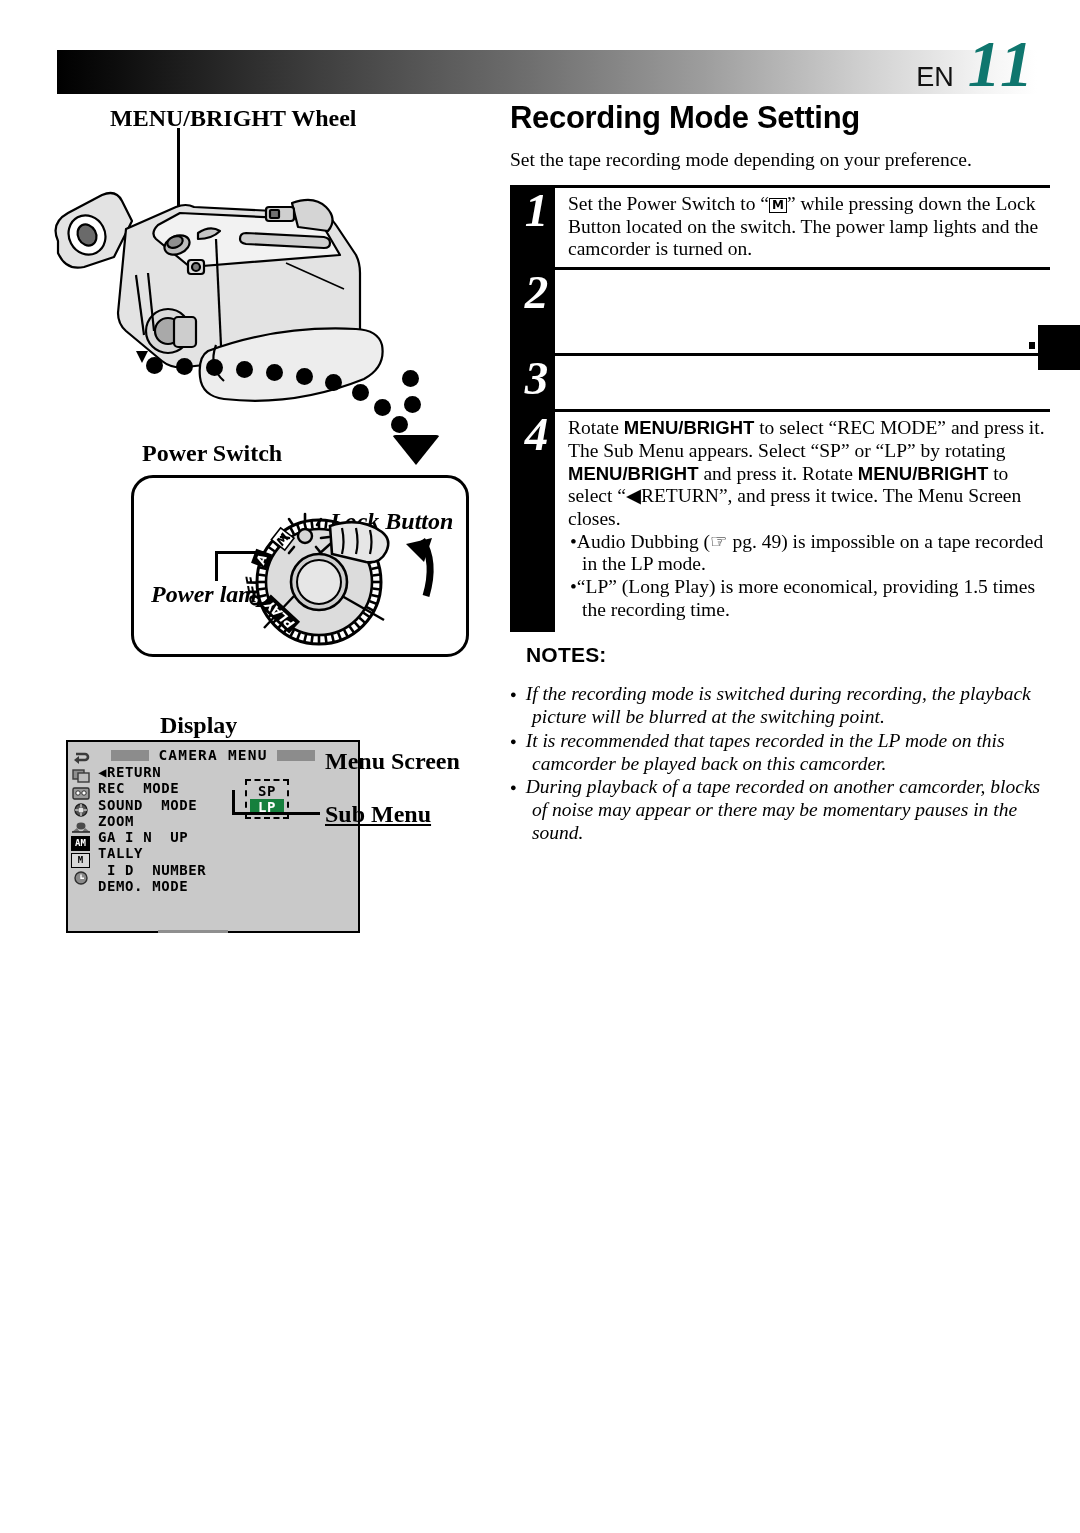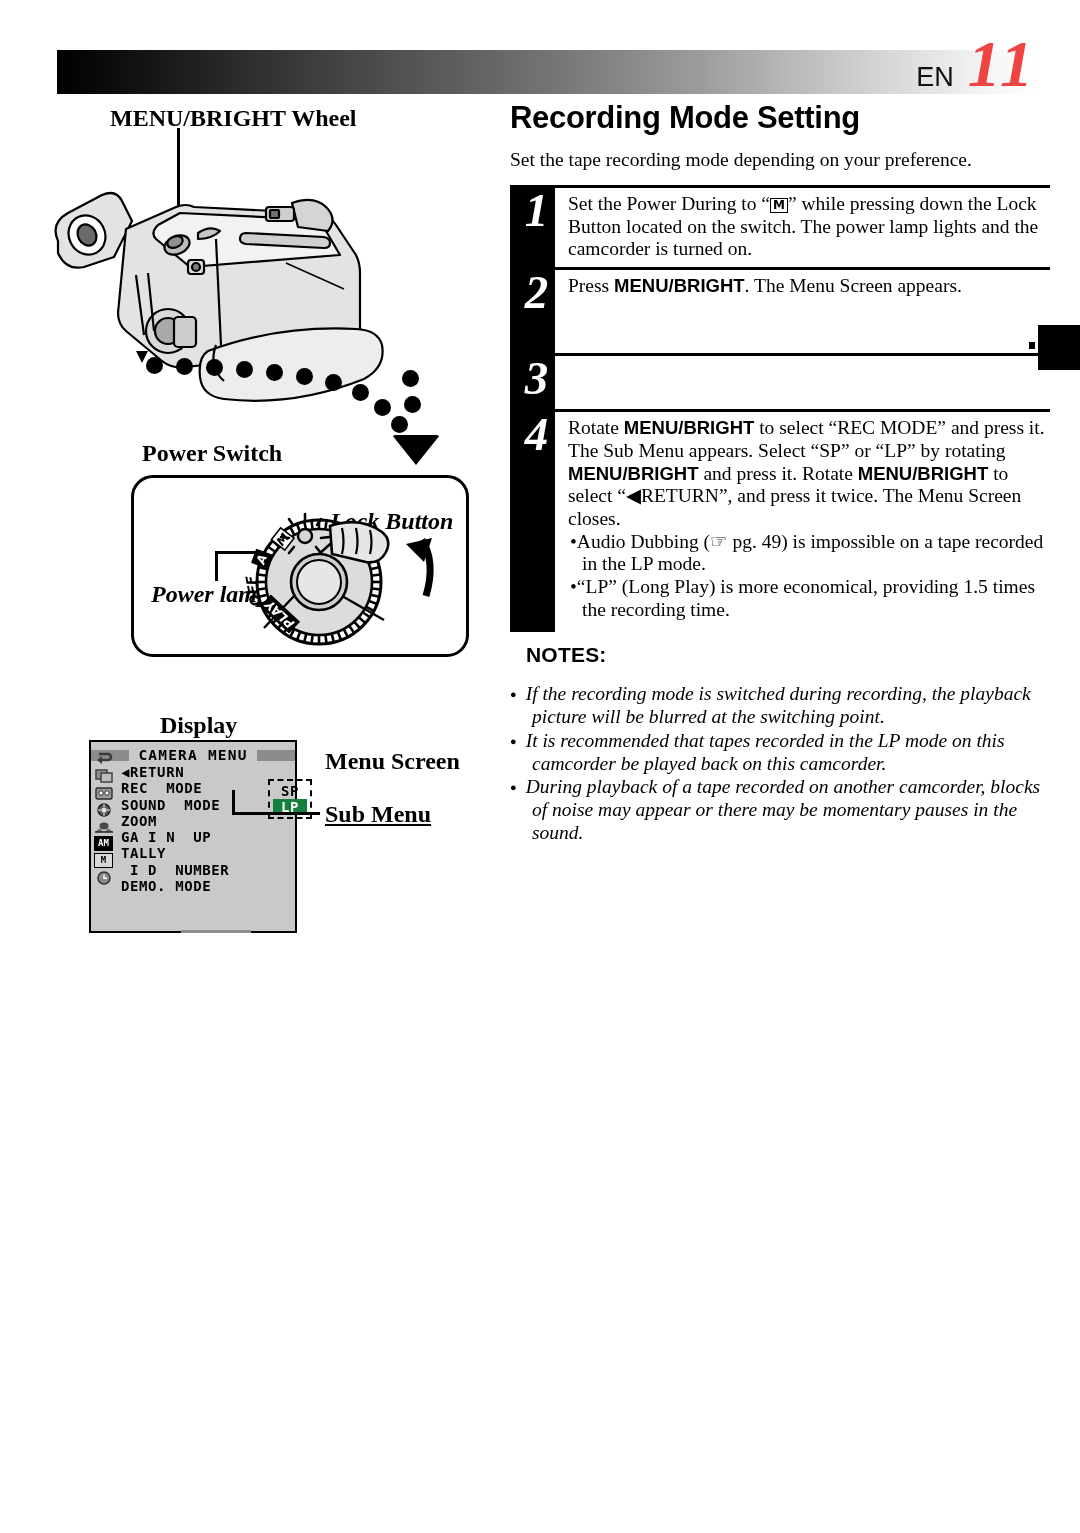--- a/index.html
+++ b/index.html
@@ -22,21 +22,21 @@
     position:absolute; right:44px; top:34px;
     display:flex; align-items:baseline; gap:14px;
     font-family:"Liberation Serif", serif;
   }
   #page-folio .en{
     font-family:"Liberation Sans", sans-serif;
     font-size:27px; letter-spacing:0px; color:#111; font-weight:400;
   }
   #page-folio .num{
     font-family:"Liberation Serif", serif;
-    font-size:66px; font-style:italic; font-weight:700; color:#ef4444;
+    font-size:66px; font-style:italic; font-weight:700; color:#0f766e;
     letter-spacing:3px; line-height:0.9;
   }
 
   
   #edge-tab{
     position:absolute; right:0px; top:325px; width:42px; height:45px; background:#000;
   }
   #edge-tab-dot{
     position:absolute; right:45px; top:342px; width:6px; height:7px; background:#000;
   }
@@ -77,24 +77,23 @@
   }
   #lbl-lockbutton{ position:absolute; left:196px; top:30px; }
   #leader-lock{ position:absolute; left:238px; top:52px; width:3px; height:42px; background:#000; }
   #lbl-powerlamp{ position:absolute; left:17px; top:103px; }
   #leader-lamp-v{ position:absolute; left:81px; top:73px; width:3px; height:30px; background:#000; }
   #leader-lamp-h{ position:absolute; left:81px; top:73px; width:90px; height:3px; background:#000; }
 
   
   #lbl-display{ position:absolute; left:160px; top:612px; }
   #menu-screen{
-    position:absolute; left:66px; top:640px; width:208px; height:193px;
+    position:absolute; left:66px; top:640px; width:294px; height:193px;
     background:#c9c9c9; border:2px solid #000;
     font-family:"DejaVu Sans Mono", monospace;
-    margin-left:23px;
   }
   #menu-icons{
     position:absolute; left:0px; top:9px; width:25px;
     display:flex; flex-direction:column; align-items:center; gap:2px;
   }
   .m-icon{
     width:19px;height:15px;
     display:flex;align-items:center;justify-content:center;
     font-size:9px;font-weight:700;line-height:1;
     color:#000;
@@ -477,26 +476,25 @@
 <div id="right-col">
 
   <h1 id="title">Recording Mode Setting</h1>
   <p id="intro">Set the tape recording mode depending on your preference.</p>
 
   <div id="steps">
     <div id="step-rail" style="height: 447px;"></div>
 
     <div class="step">
       <div class="num">1</div>
-      <div class="body"><span>Set the Power During to “</span><span class="glyph-m">M</span><span>” while pressing down the Lock Button located on the switch. The power lamp lights and the camcorder is turned on.</span></div>
+      <div class="body"><span>Set the Power Switch to “</span><span class="glyph-m">M</span><span>” while pressing down the Lock Button located on the switch. The power lamp lights and the camcorder is turned on.</span></div>
     </div>
 
     <div class="step" style="min-height:86px;">
       <div class="num">2</div>
-      <div class="body"><span>Press </span><b>MENU/BRIGHT</b><span>. The Menu Screen appears.</span></div>
     </div>
 
     <div class="step" style="min-height:56px;">
       <div class="num">3</div>
     </div>
 
     <div class="step">
       <div class="num">4</div>
       <div class="body">
         <span>Rotate <b>MENU/BRIGHT</b> to select “REC MODE” and press it. The Sub Menu appears. Select “SP” or “LP” by rotating <b>MENU/BRIGHT</b> and press it. Rotate <b>MENU/BRIGHT</b> to select “◀RETURN”, and press it twice. The Menu Screen closes.</span>

